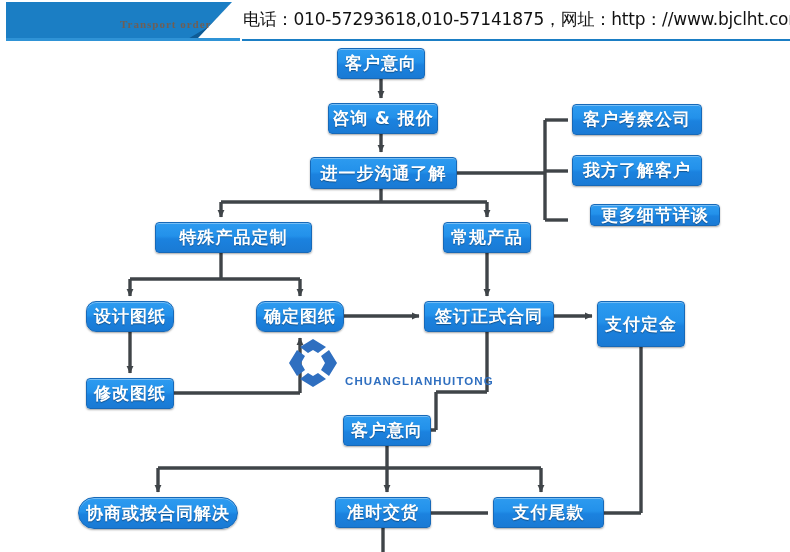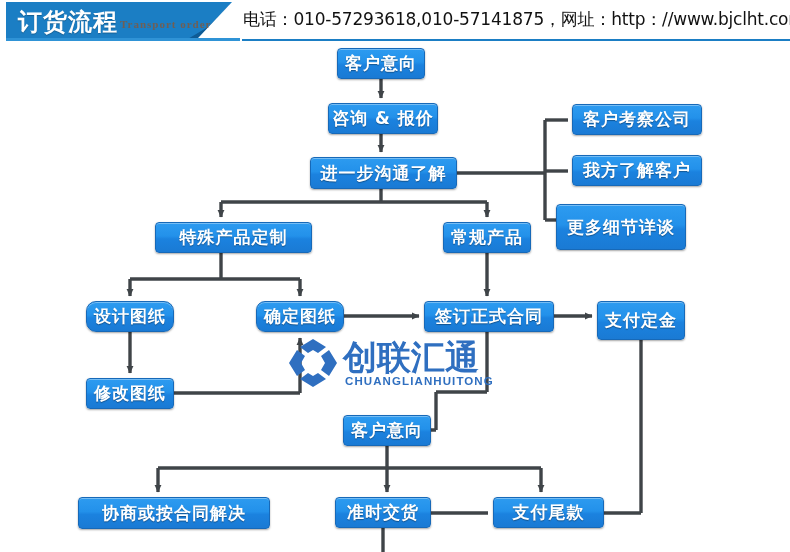--- a/index.html
+++ b/index.html
@@ -120,21 +120,20 @@
 </head>
 <body>
 
 <div id="header">
   <svg class="hdr-banner-svg" width="790" height="42">
     <polygon points="6,2 232,2 196,40 6,40" fill="#1b7ec4"></polygon>
     <polygon points="232,2 208,27 186,40 196,40" fill="#0e5b95"></polygon>
     <rect x="6" y="38" width="234" height="3" fill="#2f93d6"></rect>
     <rect x="242" y="39" width="548" height="2" fill="#1b7ec4"></rect>
   </svg>
-  <div id="banner-title">订货流程</div>
   <div id="banner-subtitle">Transport order</div>
   <div id="header-contact">电话：010-57293618,010-57141875，网址：http：//www.bjclht.com</div>
 </div>
 
 <div id="flow">
 
   <svg id="edges" viewBox="0 0 790 510" width="790" height="510">
     <defs>
       <marker id="ar" markerWidth="9" markerHeight="9" refX="7.4" refY="3.6" orient="auto" markerUnits="userSpaceOnUse">
         <path d="M0,0 L8,3.6 L0,7.2 z" fill="#3f4448"></path>
@@ -196,36 +195,35 @@
   <div id="logo">
     <svg width="56" height="52" viewBox="0 0 56 52">
       <g fill="#2f6fc0">
         <path d="M28,2 L41,10 L33,16 L28,13 L23,16 L15,10 Z"></path>
         <path d="M12,13 L20,19 L16,26 L20,33 L12,39 L4,26 Z"></path>
         <path d="M44,13 L52,26 L44,39 L36,33 L40,26 L36,19 Z"></path>
         <path d="M28,39 L33,36 L41,42 L28,50 L15,42 L23,36 Z"></path>
       </g>
       <rect x="22" y="20" width="12" height="12" fill="#ffffff"></rect>
     </svg>
-    <div id="logo-cn">创联汇通</div>
     <div id="logo-en">CHUANGLIANHUITONG</div>
   </div>
 
   <div id="nodes">
       <div class="node" style="left: 337px; top: 6px; width: 88px; height: 31px; font-size: 17px;">客户意向</div>
       <div class="node" style="left: 328px; top: 61px; width: 110px; height: 31px; font-size: 17px;">咨询 &amp; 报价</div>
       <div class="node" style="left: 310px; top: 115px; width: 147px; height: 32px; font-size: 17px;">进一步沟通了解</div>
       <div class="node" style="left: 572px; top: 62px; width: 130px; height: 31px; font-size: 17px;">客户考察公司</div>
       <div class="node" style="left: 572px; top: 113px; width: 130px; height: 31px; font-size: 17px;">我方了解客户</div>
-      <div class="node" style="left: 556px; top: 162px; width: 130px; height: 46px; font-size: 17px;">更多细节详谈</div>
+      <div class="node" style="left: 590px; top: 162px; width: 130px; height: 22px; font-size: 17px;">更多细节详谈</div>
       <div class="node" style="left: 155px; top: 180px; width: 157px; height: 31px; font-size: 17px;">特殊产品定制</div>
       <div class="node" style="left: 443px; top: 180px; width: 88px; height: 31px; font-size: 17px;">常规产品</div>
       <div class="node" style="left: 86px; top: 259px; width: 88px; height: 31px; font-size: 17px; border-radius: 10px;">设计图纸</div>
       <div class="node" style="left: 256px; top: 259px; width: 88px; height: 31px; font-size: 17px; border-radius: 9px;">确定图纸</div>
       <div class="node" style="left: 424px; top: 259px; width: 130px; height: 31px; font-size: 17px;">签订正式合同</div>
-      <div class="node" style="left: 597px; top: 259px; width: 88px; height: 39px; font-size: 17px;">支付定金</div>
+      <div class="node" style="left: 597px; top: 259px; width: 88px; height: 46px; font-size: 17px;">支付定金</div>
       <div class="node" style="left: 86px; top: 336px; width: 88px; height: 31px; font-size: 17px;">修改图纸</div>
       <div class="node" style="left: 343px; top: 373px; width: 88px; height: 31px; font-size: 17px;">客户意向</div>
-      <div class="node" style="left: 78px; top: 455px; width: 192px; height: 32px; font-size: 17px;">协商或按合同解决</div>
+      <div class="node" style="left: 78px; top: 455px; width: 160px; height: 32px; font-size: 17px; border-radius: 16px;">协商或按合同解决</div>
       <div class="node" style="left: 335px; top: 455px; width: 96px; height: 31px; font-size: 17px;">准时交货</div>
       <div class="node" style="left: 493px; top: 455px; width: 111px; height: 31px; font-size: 17px;">支付尾款</div>
     </div>
 </div>
 
 </body></html>

